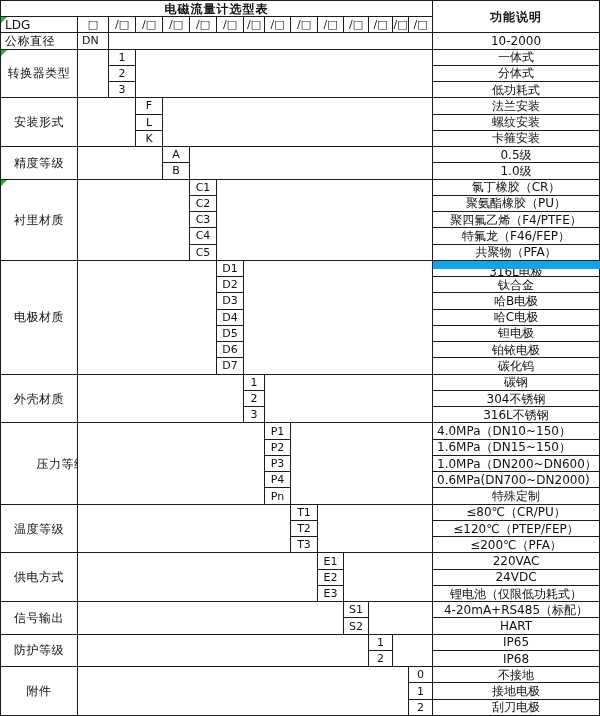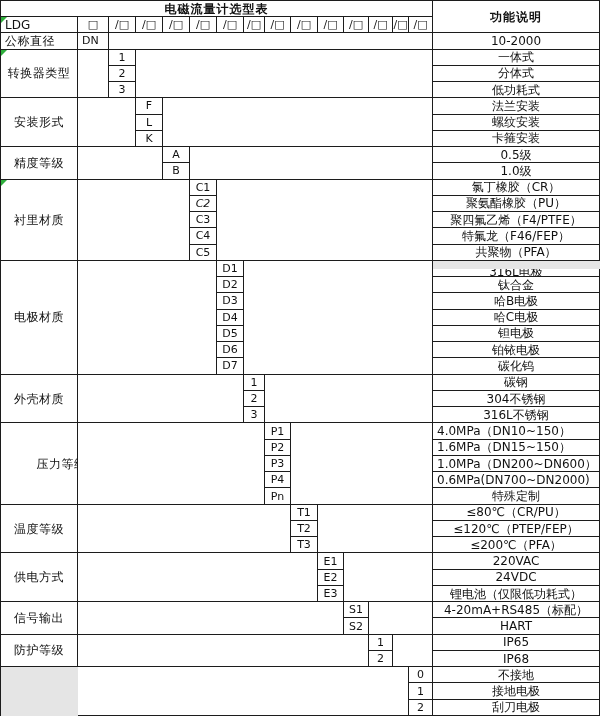--- a/index.html
+++ b/index.html
@@ -8,21 +8,21 @@
     width:600px; height:716px;
     box-sizing:border-box;
     display:grid;
     grid-template-columns:77px 31px 27px 27px 27px 27px 27px 21px 26px 27px 26px 25px 24px 16px 24px 1fr;
     grid-template-rows:16px repeat(43, 1fr);
     border-top:1px solid #1c1c1c;
     border-left:1px solid #1c1c1c;
     font-family:"DejaVu Sans", sans-serif;
     font-size:12px;
     color:#111;
-    background:#e5e5e5;
+    background:#0ea5e9;
   }
   .cell {
     position:relative;
     border-right:1px solid #1c1c1c;
     border-bottom:1px solid #1c1c1c;
     display:flex; align-items:center; justify-content:center;
     overflow:hidden; white-space:nowrap;
     line-height:1;
     background:#fff;
   }
@@ -93,21 +93,21 @@
     <div class="cell" style="grid-area: 10 / 2 / 12 / 5;"></div>
     <div class="cell code" style="grid-area: 10 / 5 / 11 / 6;">A</div>
     <div class="cell" style="grid-area: 10 / 16 / 11 / 17;">0.5级</div>
     <div class="cell code" style="grid-area: 11 / 5 / 12 / 6;">B</div>
     <div class="cell" style="grid-area: 11 / 16 / 12 / 17;">1.0级</div>
     <div class="cell" style="grid-area: 10 / 6 / 12 / 16;"></div>
     <div class="cell lbl marked" style="grid-area: 12 / 1 / 17 / 2;">衬里材质</div>
     <div class="cell" style="grid-area: 12 / 2 / 17 / 6;"></div>
     <div class="cell code" style="grid-area: 12 / 6 / 13 / 7;">C1</div>
     <div class="cell" style="grid-area: 12 / 16 / 13 / 17;">氯丁橡胶（CR）</div>
-    <div class="cell code" style="grid-area: 13 / 6 / 14 / 7; font-style: italic;">C2</div>
+    <div class="cell code" style="grid-area: 13 / 6 / 14 / 7;">C2</div>
     <div class="cell" style="grid-area: 13 / 16 / 14 / 17;">聚氨酯橡胶（PU）</div>
     <div class="cell code" style="grid-area: 14 / 6 / 15 / 7;">C3</div>
     <div class="cell" style="grid-area: 14 / 16 / 15 / 17;">聚四氟乙烯（F4/PTFE）</div>
     <div class="cell code" style="grid-area: 15 / 6 / 16 / 7;">C4</div>
     <div class="cell" style="grid-area: 15 / 16 / 16 / 17;">特氟龙（F46/FEP）</div>
     <div class="cell code" style="grid-area: 16 / 6 / 17 / 7;">C5</div>
     <div class="cell" style="grid-area: 16 / 16 / 17 / 17;">共聚物（PFA）</div>
     <div class="cell" style="grid-area: 12 / 7 / 17 / 16;"></div>
     <div class="cell lbl" style="grid-area: 17 / 1 / 24 / 2;">电极材质</div>
     <div class="cell" style="grid-area: 17 / 2 / 24 / 7;"></div>
@@ -173,20 +173,21 @@
     <div class="cell code" style="grid-area: 39 / 12 / 40 / 13;">S2</div>
     <div class="cell" style="grid-area: 39 / 16 / 40 / 17;">HART</div>
     <div class="cell" style="grid-area: 38 / 13 / 40 / 16;"></div>
     <div class="cell lbl" style="grid-area: 40 / 1 / 42 / 2;">防护等级</div>
     <div class="cell" style="grid-area: 40 / 2 / 42 / 13;"></div>
     <div class="cell code" style="grid-area: 40 / 13 / 41 / 14;">1</div>
     <div class="cell" style="grid-area: 40 / 16 / 41 / 17;">IP65</div>
     <div class="cell code" style="grid-area: 41 / 13 / 42 / 14;">2</div>
     <div class="cell" style="grid-area: 41 / 16 / 42 / 17;">IP68</div>
     <div class="cell" style="grid-area: 40 / 14 / 42 / 16;"></div>
+    <div class="cell lbl" style="grid-area: 42 / 1 / 45 / 2;">附件</div>
     <div class="cell" style="grid-area: 42 / 2 / 45 / 15;"></div>
     <div class="cell code" style="grid-area: 42 / 15 / 43 / 16;">0</div>
     <div class="cell" style="grid-area: 42 / 16 / 43 / 17;">不接地</div>
     <div class="cell code" style="grid-area: 43 / 15 / 44 / 16;">1</div>
     <div class="cell" style="grid-area: 43 / 16 / 44 / 17;">接地电极</div>
     <div class="cell code" style="grid-area: 44 / 15 / 45 / 16;">2</div>
     <div class="cell" style="grid-area: 44 / 16 / 45 / 17;">刮刀电极</div>
   </div>
 
 </body></html>

